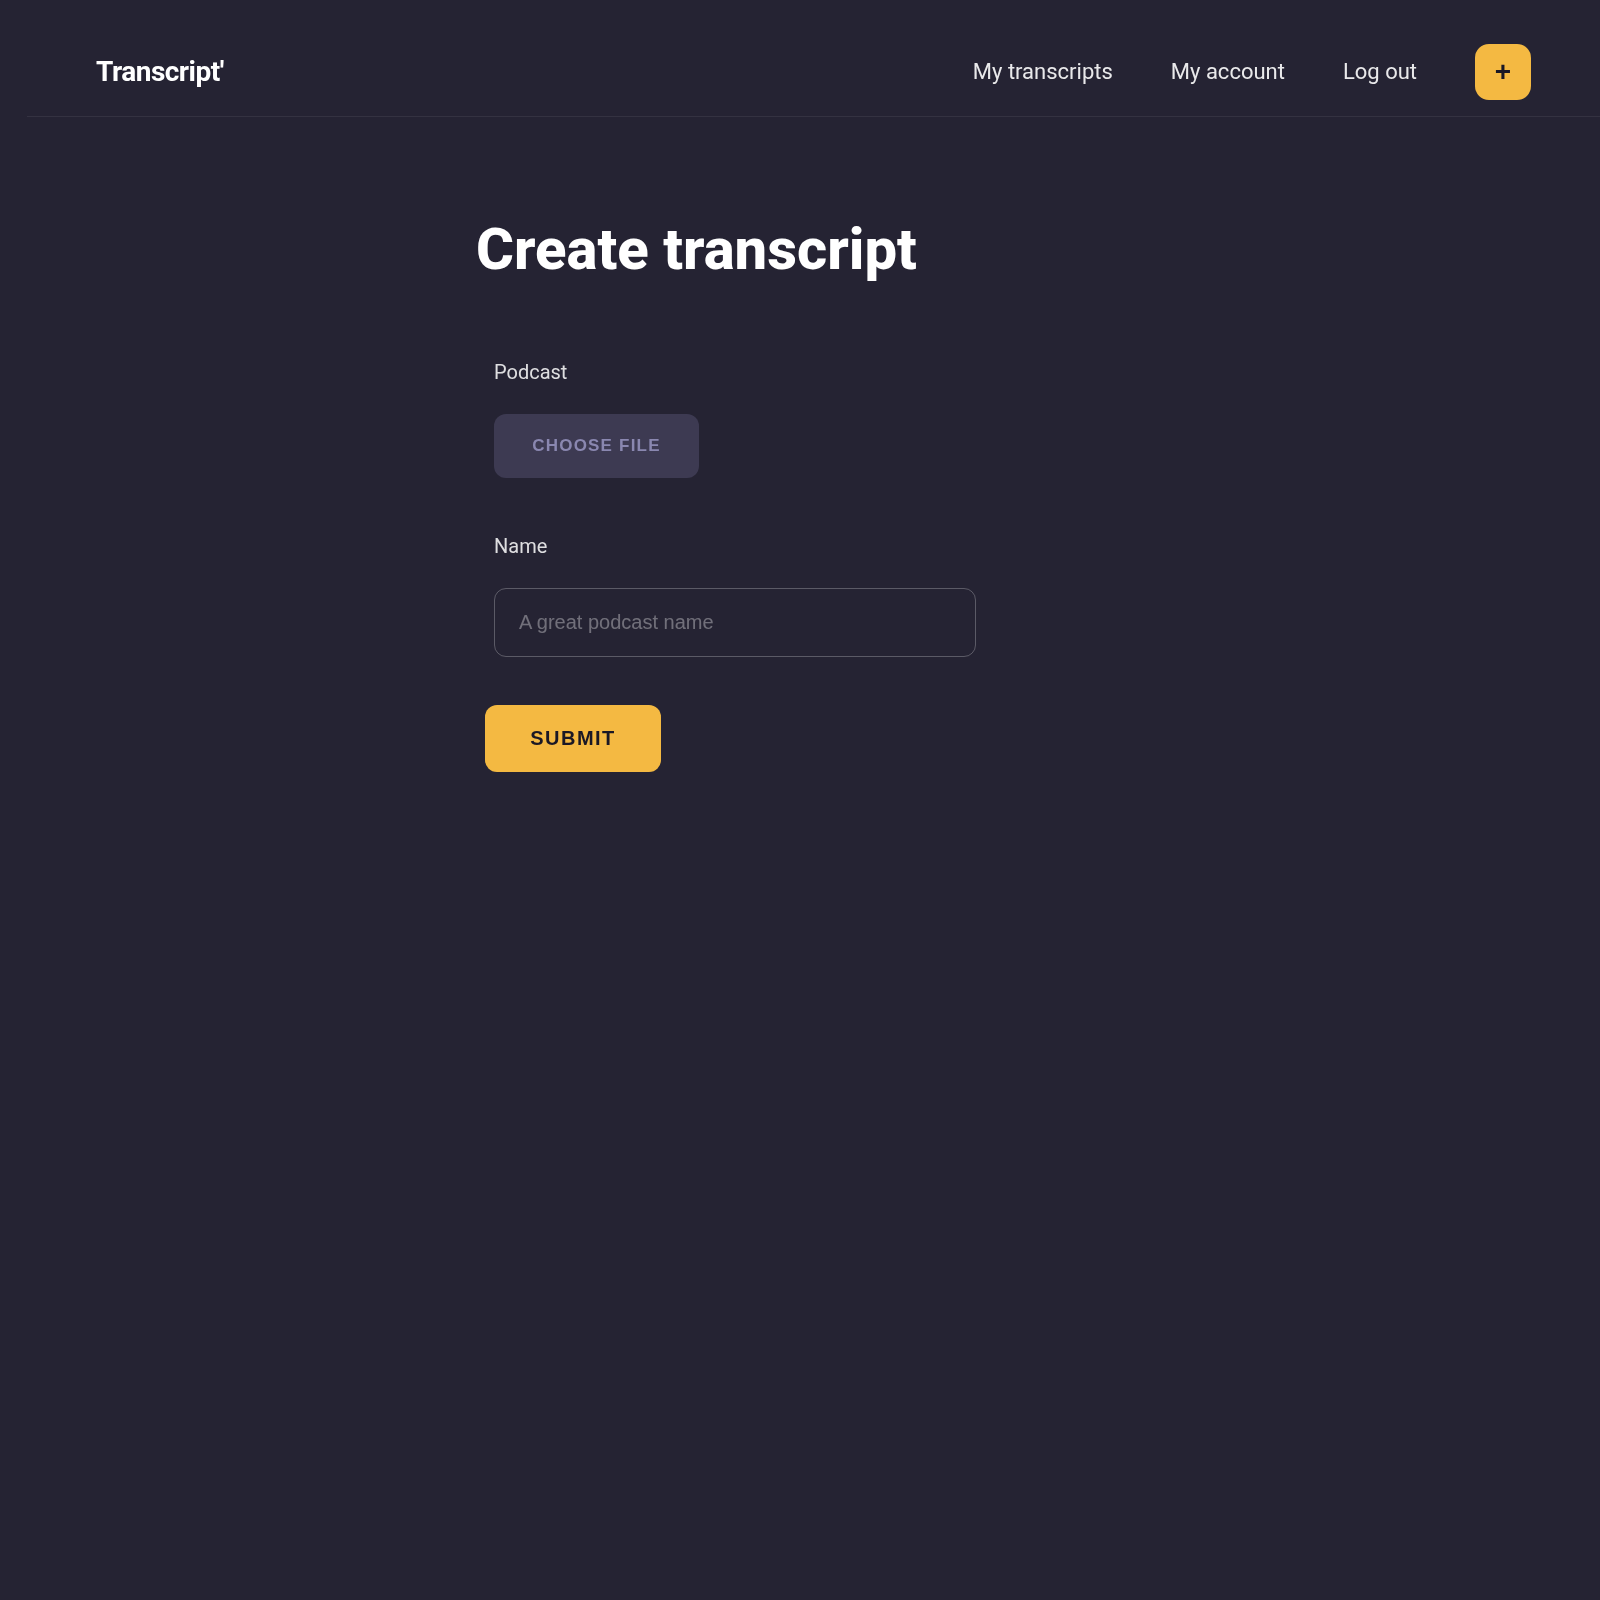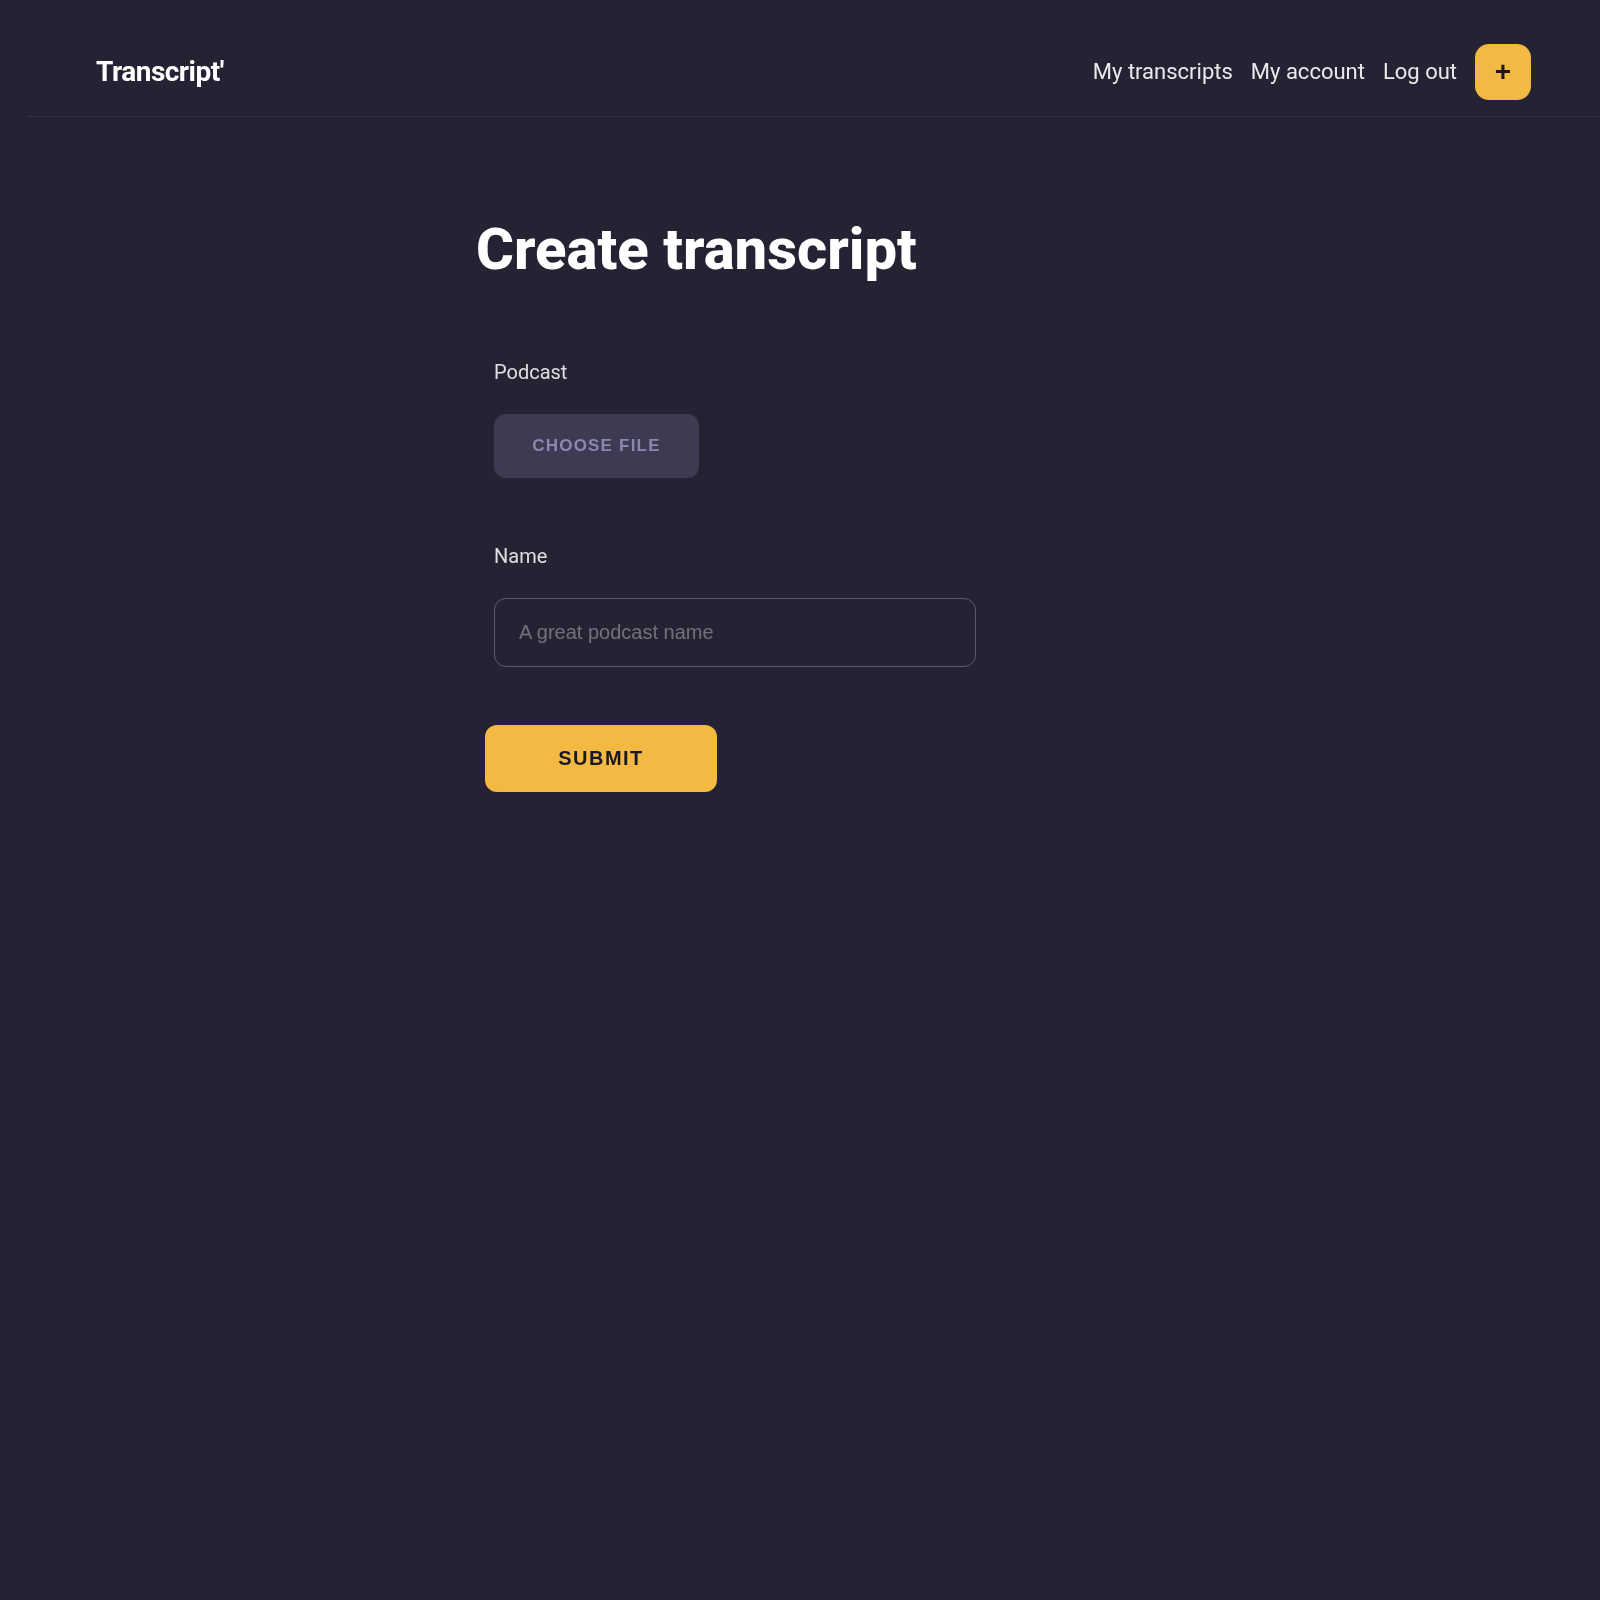--- a/index.html
+++ b/index.html
@@ -29,20 +29,21 @@
     .nav-logo {
       font-size: 28px;
       font-weight: 700;
       color: #ffffff;
       letter-spacing: -0.5px;
     }
 
     .nav-links {
       display: flex;
       align-items: center;
+      gap: 40px;
     }
 
     .nav-link {
       font-size: 22px;
       color: #ffffff;
       text-decoration: none;
       cursor: pointer;
       opacity: 0.9;
     }
 
@@ -73,21 +74,21 @@
       font-size: 58px;
       font-weight: 800;
       color: #ffffff;
       margin-bottom: 50px;
     }
 
     
     .form {
       display: flex;
       flex-direction: column;
-      gap: 30px;
+      gap: 20px;
       width: 500px;
     }
 
     .field-group {
       display: flex;
       flex-direction: column;
       gap: 12px;
     }
 
     .field-label {
@@ -130,21 +131,21 @@
       background-color: #f4b942;
       border: none;
       border-radius: 12px;
       color: #1a1825;
       font-size: 20px;
       font-weight: 800;
       letter-spacing: 1.5px;
       text-transform: uppercase;
       padding: 22px 44px;
       cursor: pointer;
-      width: 232px;
+      width: 176px;
       margin-top: 10px;
     }
   </style>
 </head>
 <body>
 
 <nav>
   <span class="nav-logo">Transcript'</span>
 
   <div class="nav-links">

